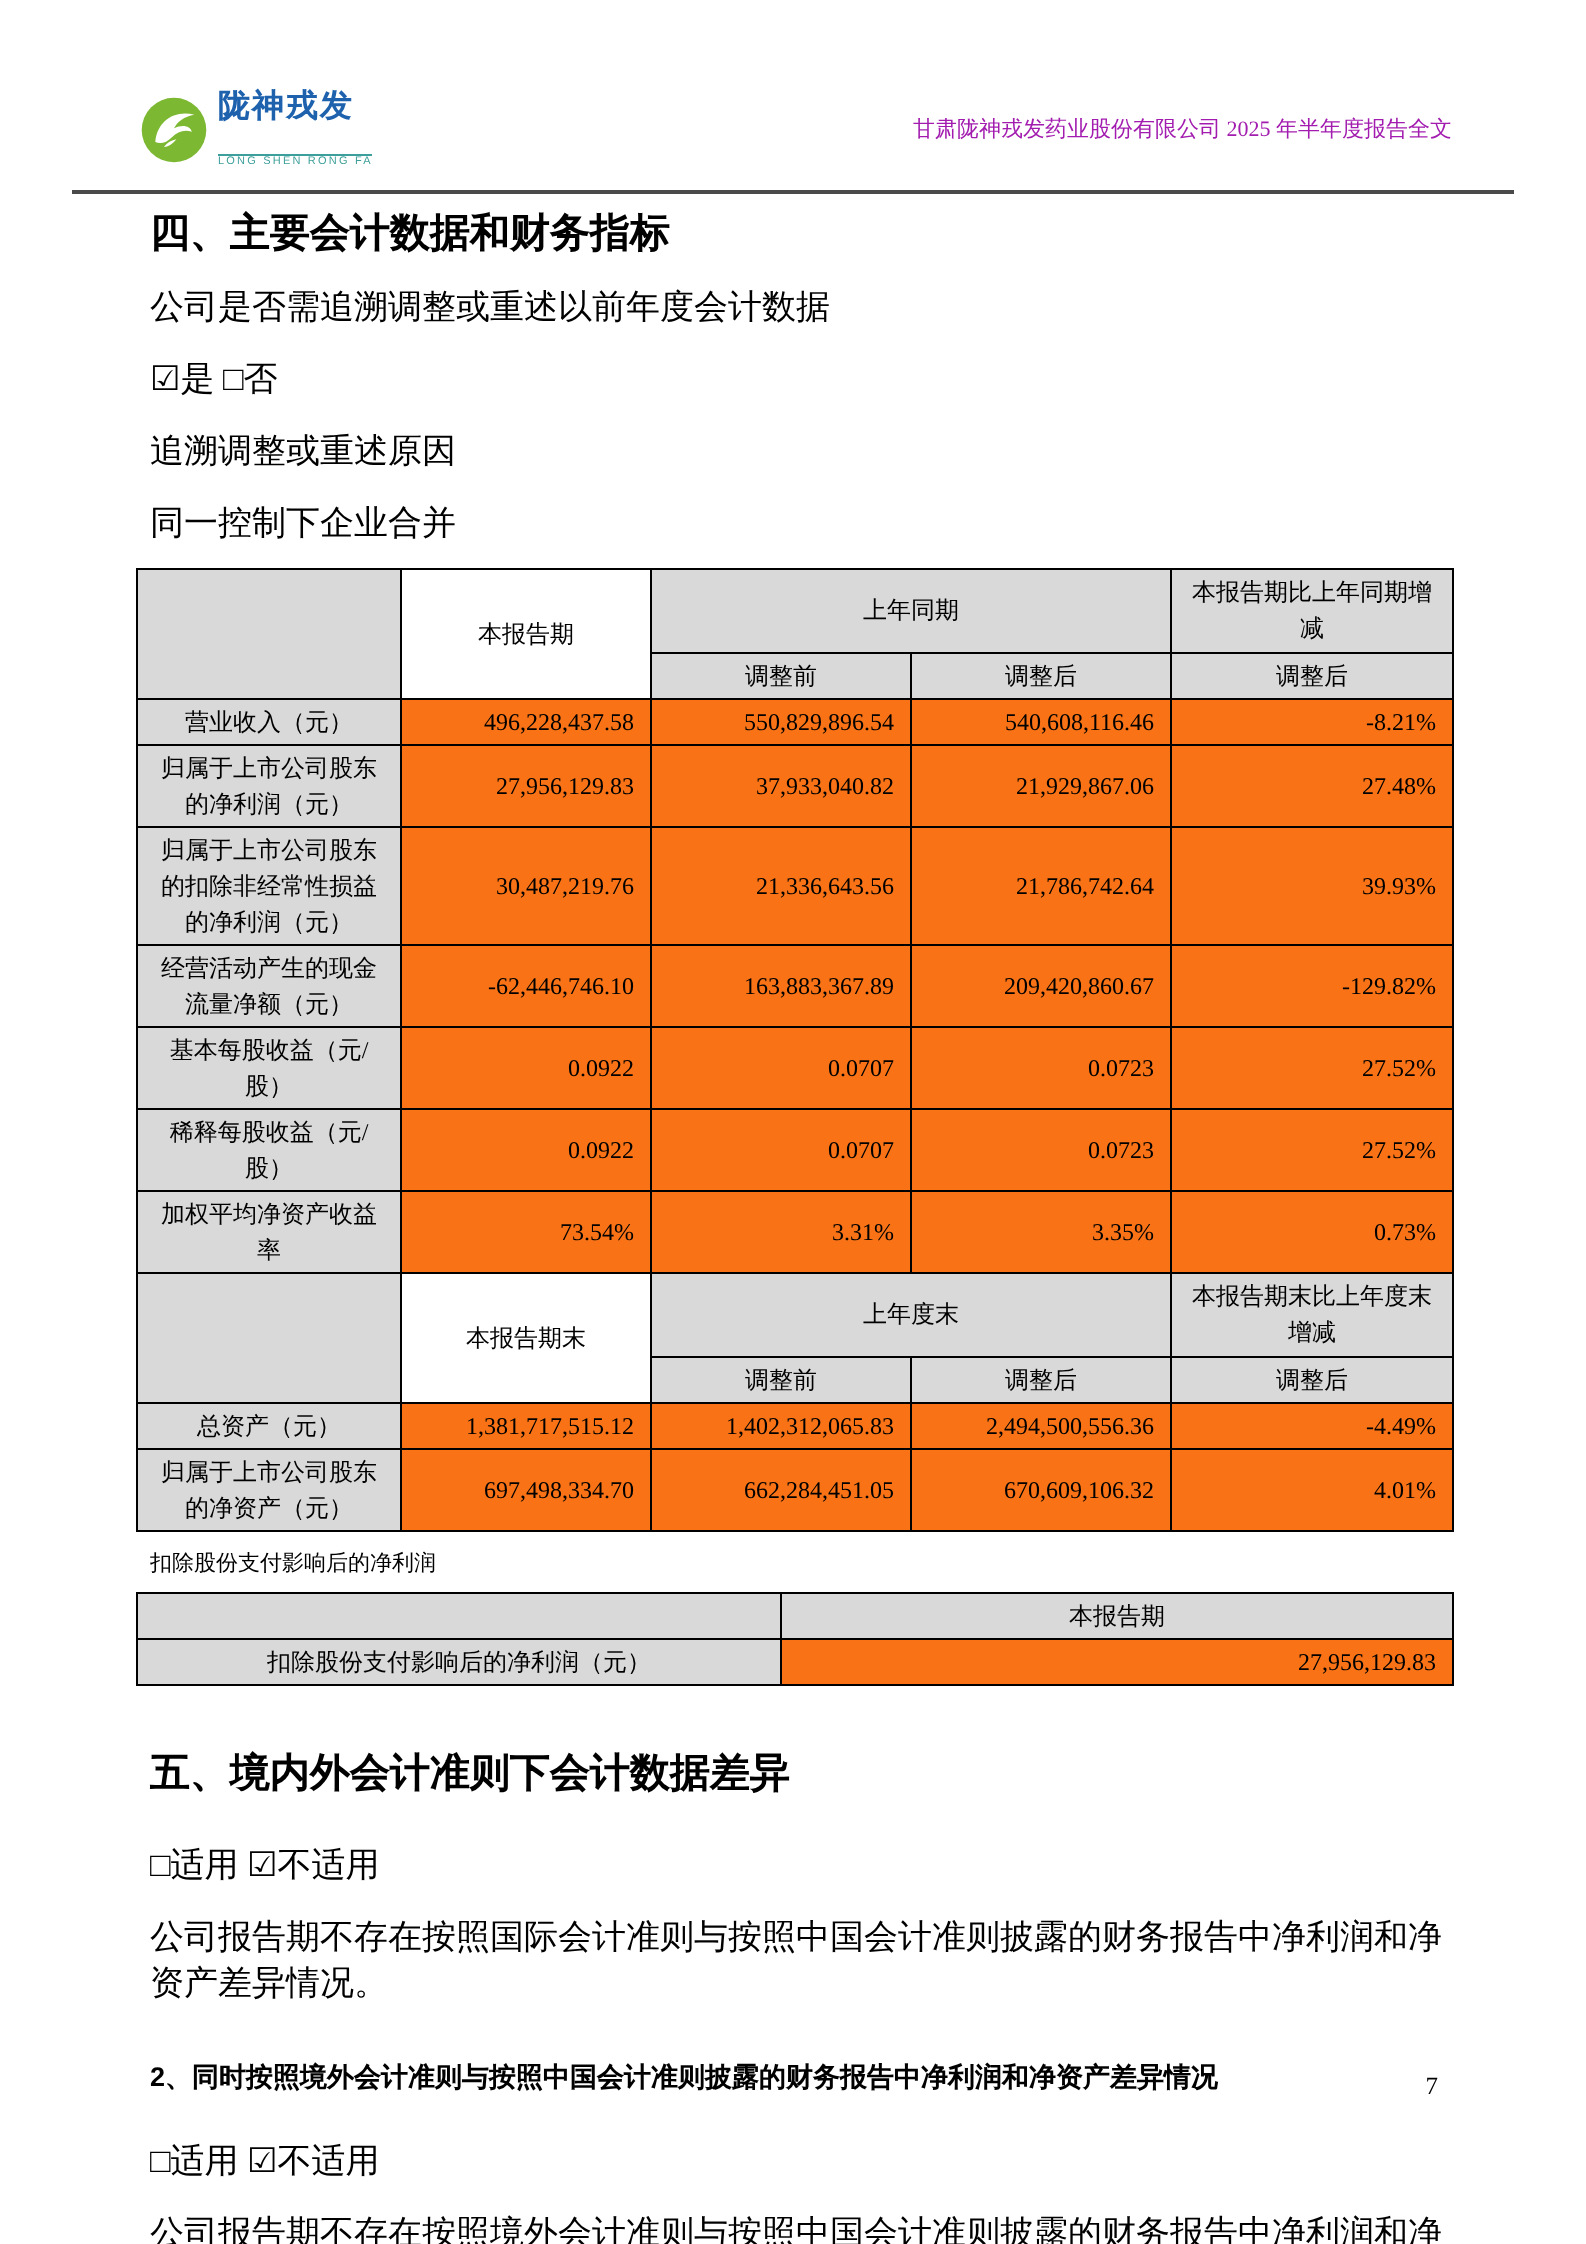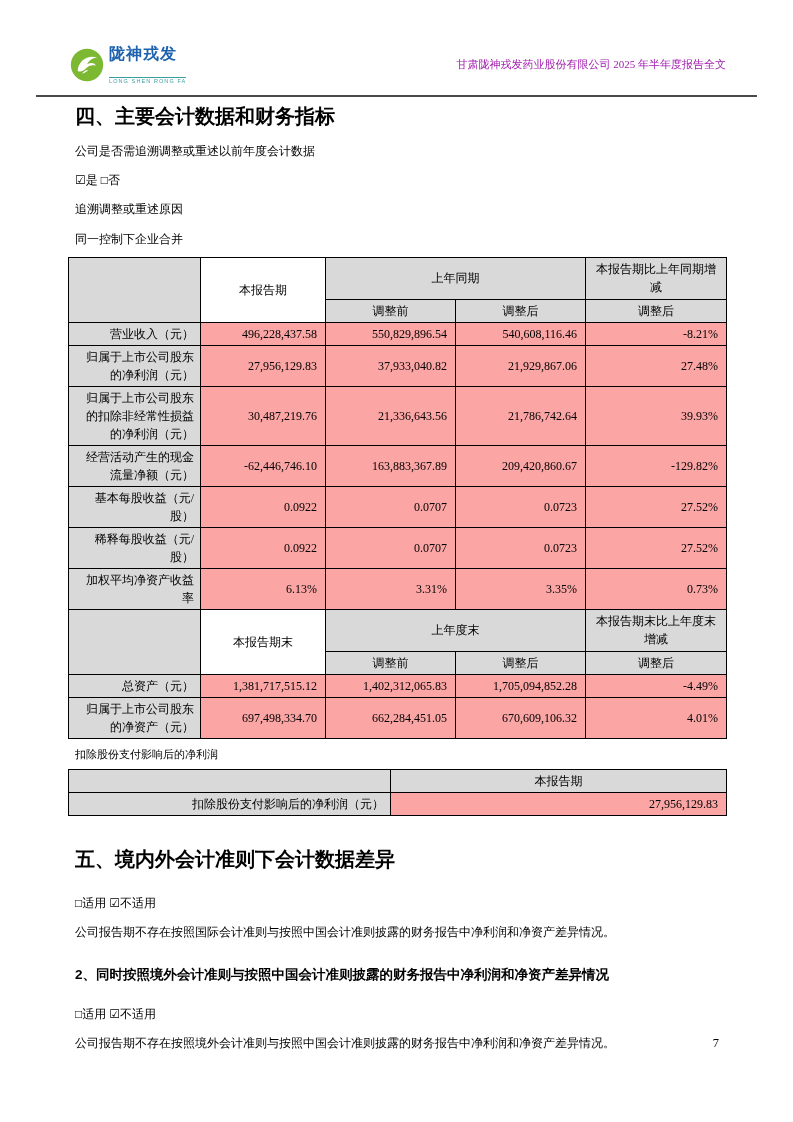--- a/index.html
+++ b/index.html
@@ -13,30 +13,30 @@
   .hdr-logo { position:absolute; top:46px; left:70px; display:flex; align-items:center; gap:5px; }
   .logo-text { display:flex; flex-direction:column; line-height:1;gap:12px; }
   .logo-cn { font-family:"Liberation Sans","DejaVu Sans",sans-serif; font-weight:bold; font-size:16px; color:#1e62ae; letter-spacing:1px; }
   .logo-en { font-family:"Liberation Sans","DejaVu Sans",sans-serif; font-size:5.5px; color:#3d9f9b; letter-spacing:1.1px; margin-top:3px; border-top:1px solid #3d9f9b; padding-top:1px; }
   .doc-title { position:absolute; top:57px; right:67px; font-size:11px; color:#a21caf; }
   .hdr-rule { position:absolute; top:95px; left:36px; right:36px; height:2px; background:#4a4a4a; }
   
   .content { position:absolute; top:101px; left:68px; width:658px; }
   h1.sec { font-family:"Liberation Sans","DejaVu Sans",sans-serif; font-weight:bold; font-size:20px; margin:2px 0 0 7px; }
   h2.sub { font-family:"Liberation Sans","DejaVu Sans",sans-serif; font-weight:bold; font-size:13.5px; margin:26px 0 0 7px; }
-  p.body { font-size:12px; margin:13px 0 0 7px; line-height:1.35; }
+  p.body { font-size:17px; margin:13px 0 0 7px; line-height:1.35; }
   p.note { font-size:11px; margin:8px 0 7px 7px; }
   .sec4-first { margin-top:22px; }
   
   table { border-collapse:collapse; width:658px; font-size:12px; table-layout:fixed; margin-top:10px; }
   td { border:1px solid #000; padding:2px 6px; line-height:1.5; vertical-align:middle; word-break:break-all; }
   .shaded { background:#d9d9d9; }
   .center { text-align:center; }
-  .num { text-align:right; padding-right:8px; background:#fca5a5; }
-  .lbl { text-align:right; }
+  .num { text-align:right; padding-right:8px; background:#f97316; }
+  .lbl { text-align:center; }
   .hrowA td { height:42px; }
   .hrowB td { height:19px;margin-top:28px; }
   .t2 { margin-top:6px; }
   .t2 td { height:22px; }
   
   .page-num { position:absolute; top:1036px; right:74px; font-size:12.5px; }
 </style>
 </head>
 <body>
 
@@ -122,42 +122,42 @@
       </tr>
       <tr>
         <td class="shaded lbl">稀释每股收益（元/股）</td>
         <td class="num">0.0922</td>
         <td class="num">0.0707</td>
         <td class="num">0.0723</td>
         <td class="num">27.52%</td>
       </tr>
       <tr>
         <td class="shaded lbl">加权平均净资产收益率</td>
-        <td class="num">6.13%</td>
+        <td class="num">73.54%</td>
         <td class="num">3.31%</td>
         <td class="num">3.35%</td>
         <td class="num">0.73%</td>
       </tr>
 
       <tr class="hrowA">
         <td class="shaded lbl" rowspan="2"></td>
         <td class="center" rowspan="2">本报告期末</td>
         <td class="shaded center" colspan="2">上年度末</td>
         <td class="shaded center">本报告期末比上年度末增减</td>
       </tr>
       <tr class="hrowB">
         <td class="shaded center">调整前</td>
         <td class="shaded center">调整后</td>
         <td class="shaded center">调整后</td>
       </tr>
       <tr>
         <td class="shaded lbl">总资产（元）</td>
         <td class="num">1,381,717,515.12</td>
         <td class="num">1,402,312,065.83</td>
-        <td class="num">1,705,094,852.28</td>
+        <td class="num">2,494,500,556.36</td>
         <td class="num">-4.49%</td>
       </tr>
       <tr>
         <td class="shaded lbl">归属于上市公司股东的净资产（元）</td>
         <td class="num">697,498,334.70</td>
         <td class="num">662,284,451.05</td>
         <td class="num">670,609,106.32</td>
         <td class="num">4.01%</td>
       </tr>
       </tbody>

